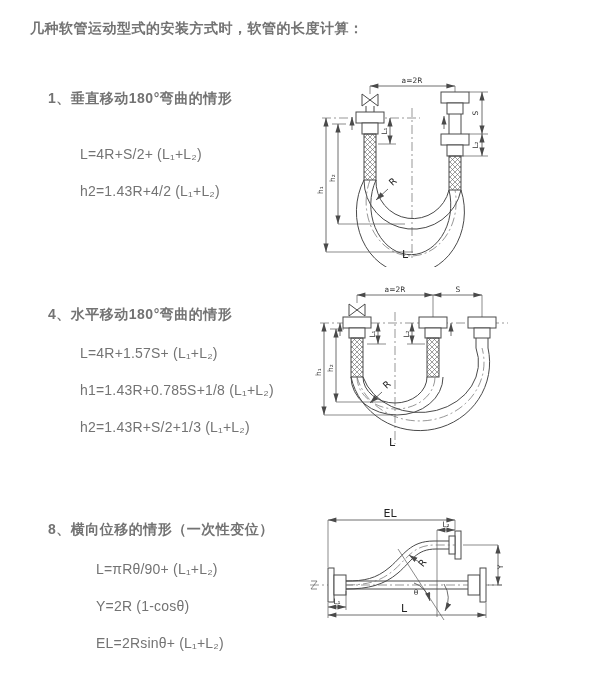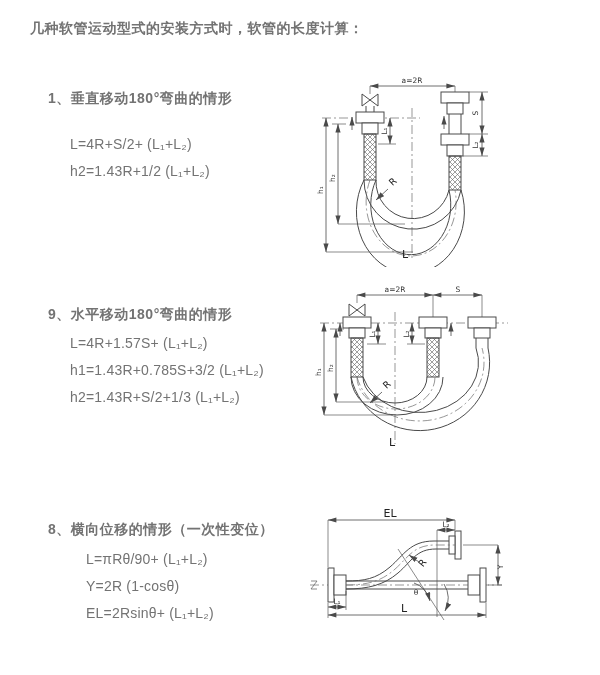--- a/index.html
+++ b/index.html
@@ -5,21 +5,21 @@
   html,body{margin:0;padding:0;background:#ffffff;}
   .page{
     position:relative;width:600px;height:675px;background:#ffffff;
     font-family:"Liberation Sans","DejaVu Sans",sans-serif;color:#737373;overflow:hidden;padding-left:10px;
   }
   .title{
     position:absolute;left:30px;top:20px;font-size:14px;font-weight:700;letter-spacing:.5px;white-space:pre;
   }
   .sec-heading{position:absolute;font-size:14px;font-weight:700;letter-spacing:.5px;white-space:pre;}
   .formulas{position:absolute;font-size:14px;font-weight:400;letter-spacing:.2px;}
-  .formulas p{margin:0;height:27px;line-height:27px;white-space:pre;}
+  .formulas p{margin:10px;height:27px;line-height:27px;white-space:pre;}
   svg.diag{position:absolute;}
   svg text{font-size:7.5px;fill:#333333;font-family:"DejaVu Sans",sans-serif;}
   svg text.lbl-big{font-size:11px;fill:#222222;}
   svg text.lbl-mid{font-size:9.5px;fill:#222222;}
   .ln{stroke:#4a4a4a;stroke-width:1;fill:none;}
   .thin{stroke:#5a5a5a;stroke-width:.7;fill:none;}
   .dim{stroke:#4a4a4a;stroke-width:.8;fill:none;}
   .cl{stroke:#6a6a6a;stroke-width:.7;fill:none;stroke-dasharray:9 3 2 3;}
   .braidR{fill:url(#braid);stroke:#4a4a4a;stroke-width:1;}
   .fl{fill:#ffffff;stroke:#4a4a4a;stroke-width:1;}
@@ -27,27 +27,27 @@
 </head>
 <body>
 
 <div class="page">
 
   <div class="title">几种软管运动型式的安装方式时，软管的长度计算：</div>
 
   <div class="sec-heading" style="left:48px;top:90px">1、垂直移动180°弯曲的情形</div>
   <div class="formulas" style="left:70px;top:131px">
     <p>L=4R+S/2+ (L₁+L₂)</p>
-    <p>h2=1.43R+1/2 (L₁+L₂)</p>
+    <p>h2=1.43R+4/2 (L₁+L₂)</p>
   </div>
 
-  <div class="sec-heading" style="left:48px;top:306px">9、水平移动180°弯曲的情形</div>
+  <div class="sec-heading" style="left:48px;top:306px">4、水平移动180°弯曲的情形</div>
   <div class="formulas" style="left:70px;top:330px">
     <p>L=4R+1.57S+ (L₁+L₂)</p>
-    <p>h1=1.43R+0.785S+3/2 (L₁+L₂)</p>
+    <p>h1=1.43R+0.785S+1/8 (L₁+L₂)</p>
     <p>h2=1.43R+S/2+1/3 (L₁+L₂)</p>
   </div>
 
   <div class="sec-heading" style="left:48px;top:521px">8、横向位移的情形（一次性变位）</div>
   <div class="formulas" style="left:86px;top:546px">
     <p>L=πRθ/90+ (L₁+L₂)</p>
     <p>Y=2R (1-cosθ)</p>
     <p>EL=2Rsinθ+ (L₁+L₂)</p>
   </div>
 

